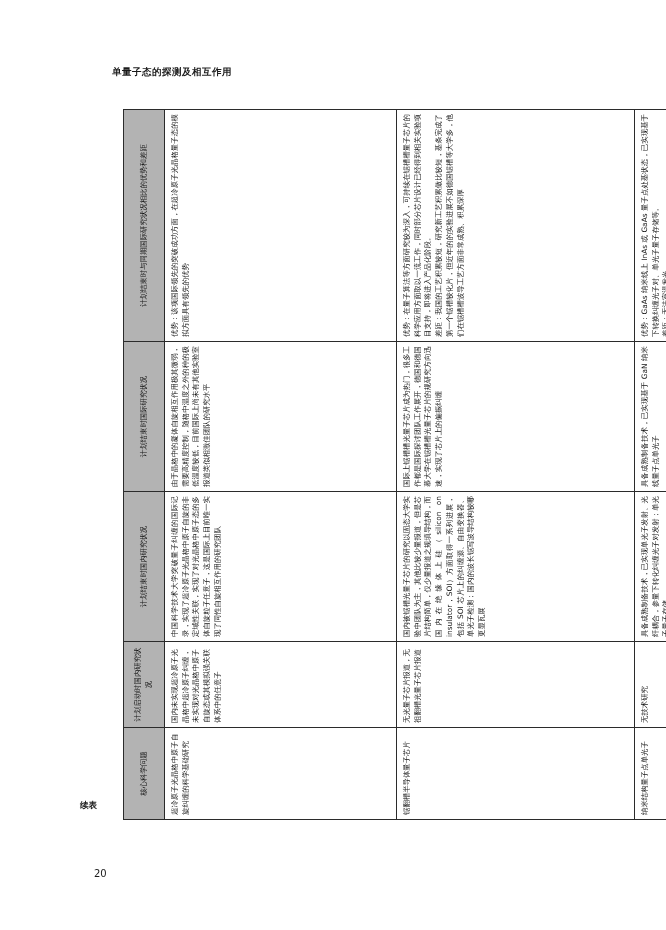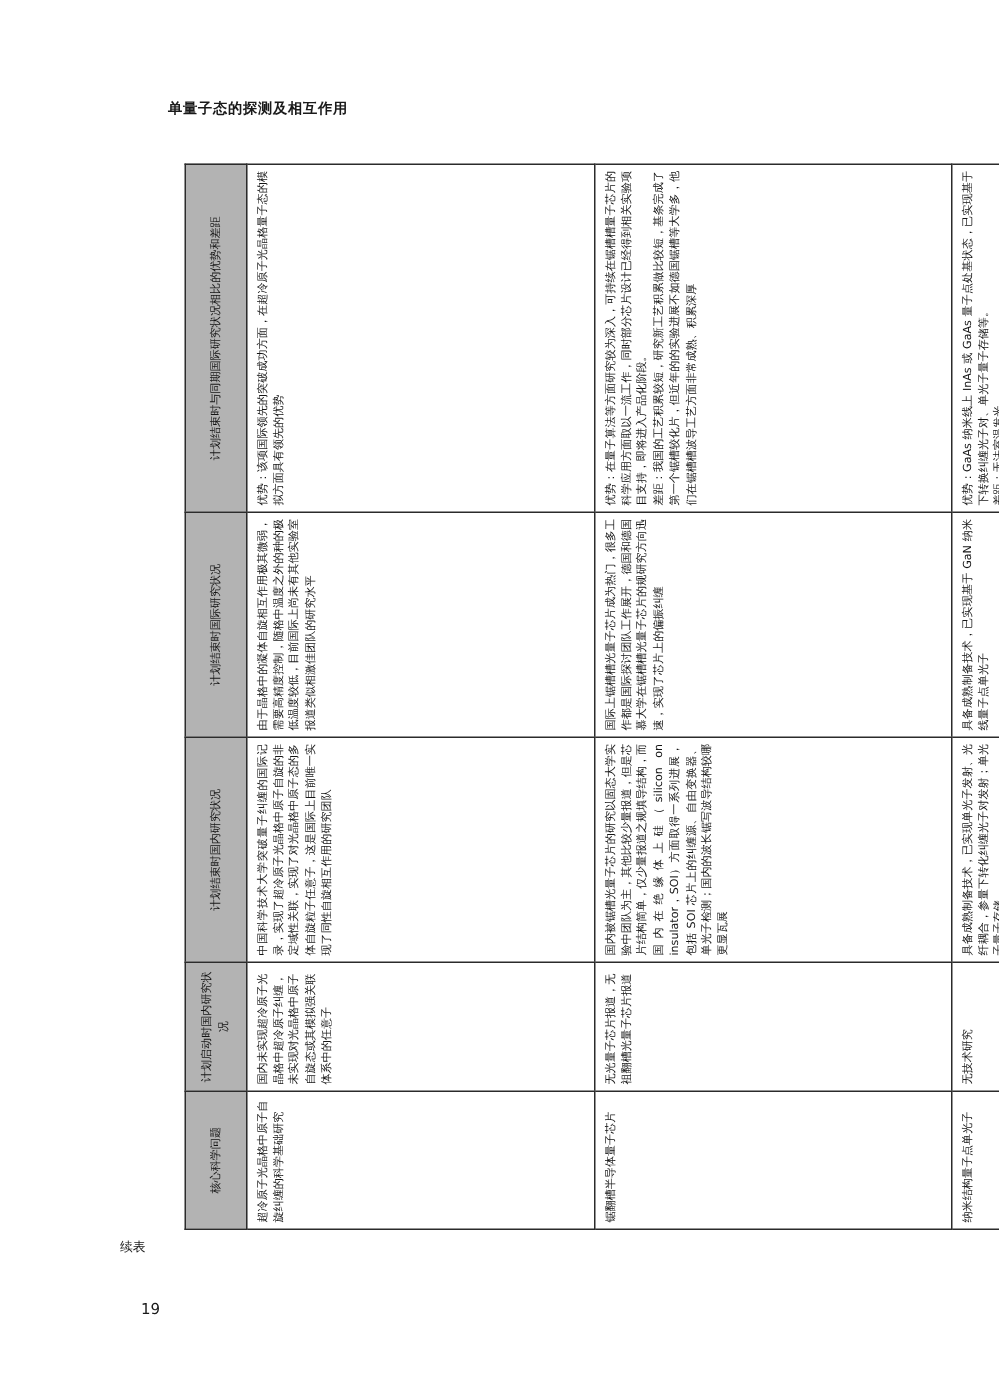--- a/index.html
+++ b/index.html
@@ -25,23 +25,24 @@
     color: #1a1a1a;
     letter-spacing: 0.5px;
     white-space: nowrap;
     text-align: right;
   }
 
   
   .cont-label {
     position: absolute;
     left: 80px;
-    top: 826px;
+    top: 800px;
     font-size: 8.5px;
     color: #1a1a1a;
+    font-weight: bold;
   }
 
   
   .page-number {
     position: absolute;
     left: 94px;
     top: 868px;
     font-size: 10px;
     color: #1a1a1a;
   }
@@ -185,13 +186,13 @@
           </td>
         <td class="body">
             <span class="cell-text">优势：GaAs 纳米线上 InAs 或 GaAs 量子点处基状态，已实现基于下转换纠缠光子对、单光子量子存储等。
 差距：无法室温发光</span>
           </td>
       </tr>
     </tbody>
   </table>
 </div>
 
-<div class="page-number">19</div>
+<div class="page-number">20</div>
 
 </body></html>

